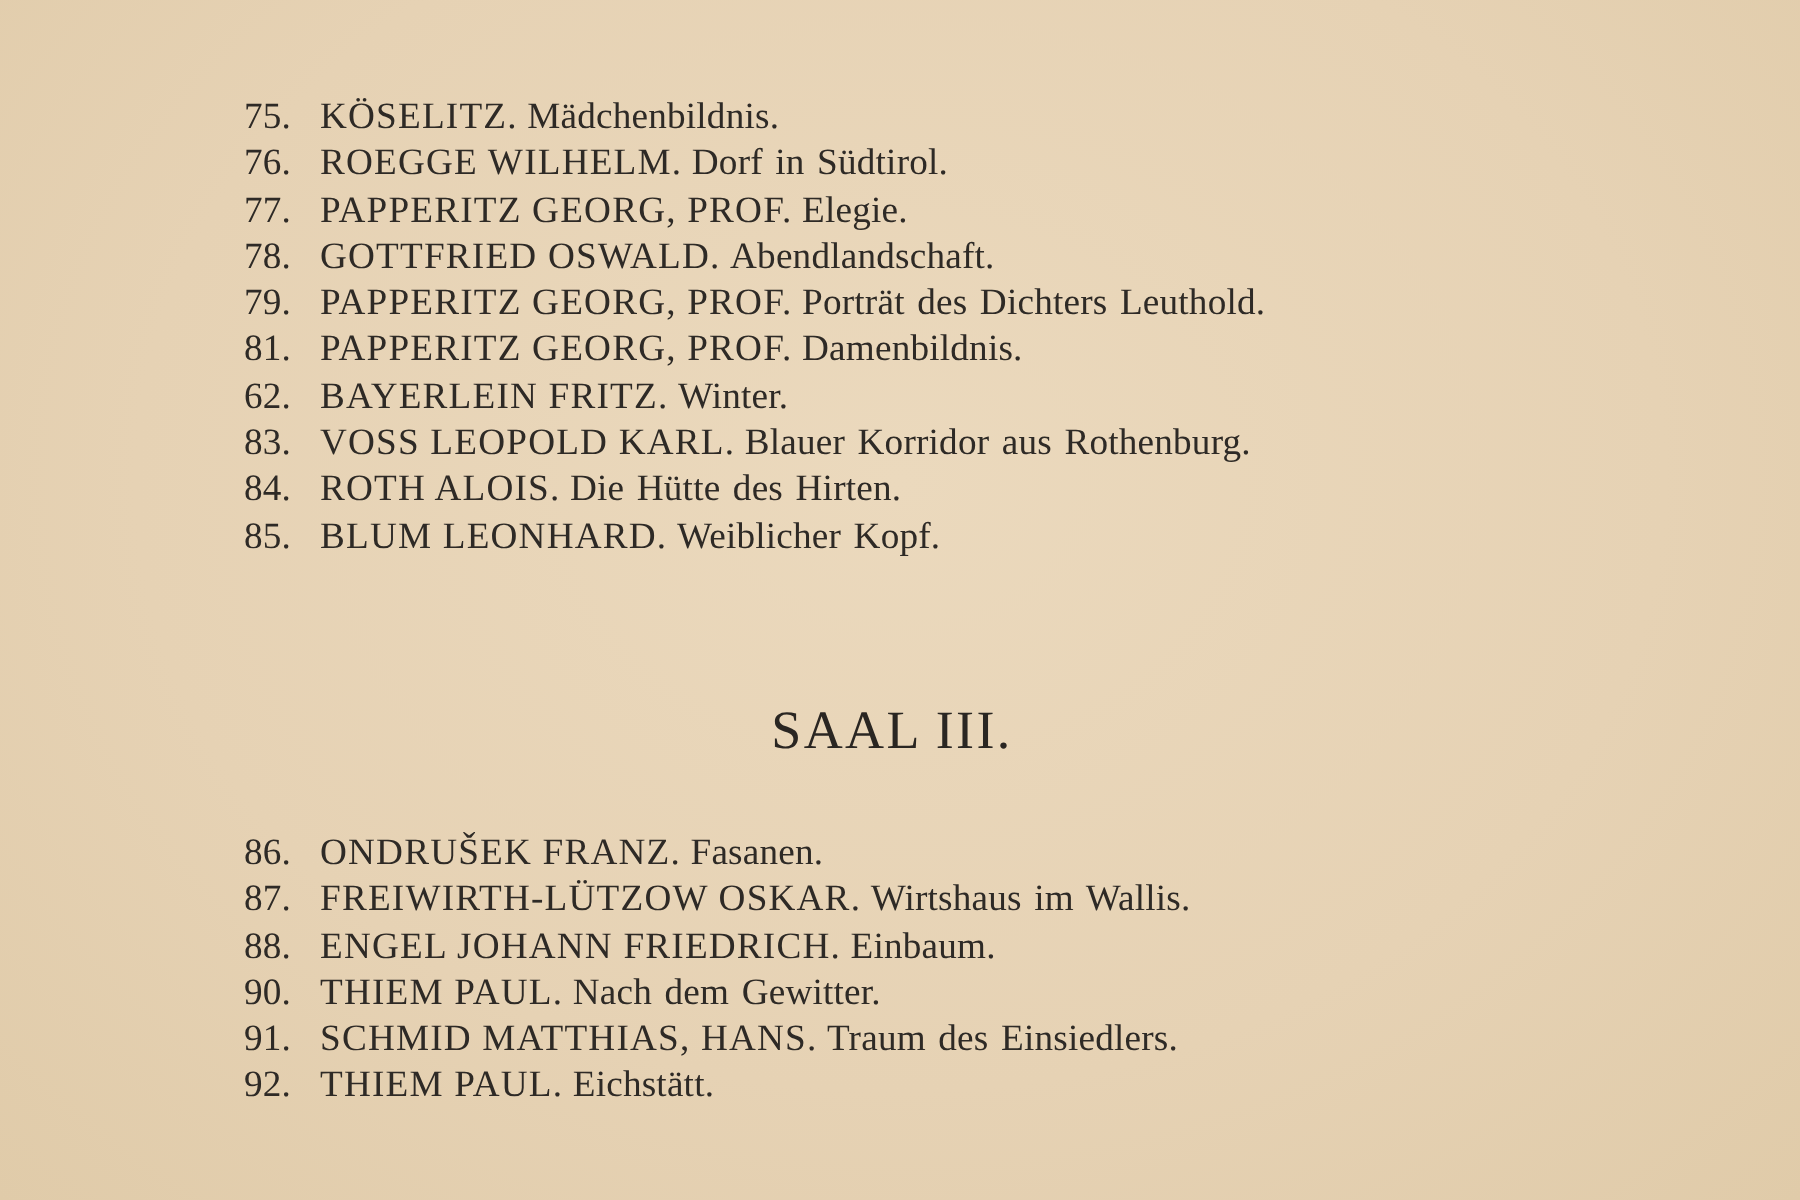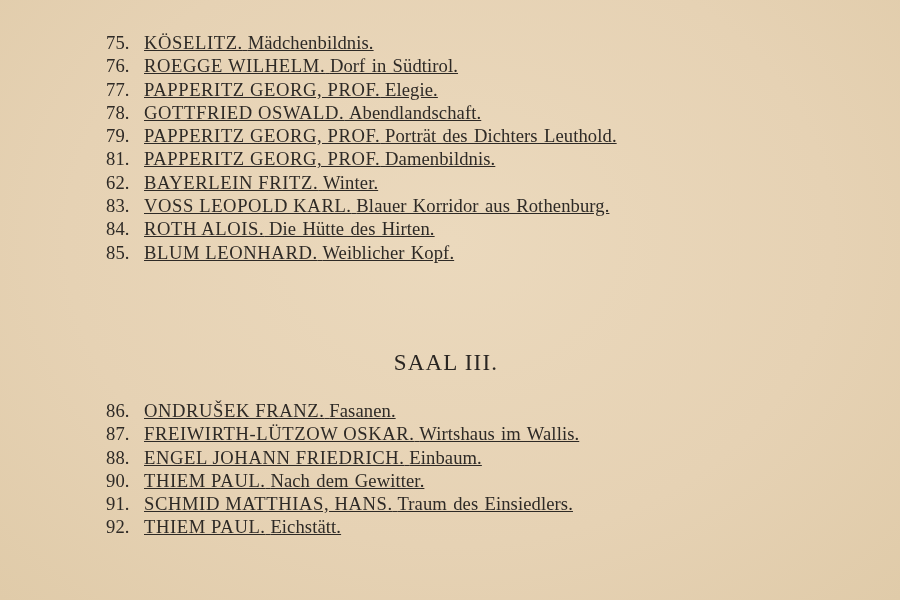--- a/index.html
+++ b/index.html
@@ -19,24 +19,23 @@
     .page {
       position: absolute;
       left: 0;
       top: 0;
       width: 900px;
       height: 600px;
     }
     .list {
       position: absolute;
       left: 106px;
-      margin: 0;
+      margin: 16px;
       padding: 0;
       list-style: none;
-      text-decoration: underline;
     }
     .list-a { top: 31px; }
     .list-b { top: 399px; }
     .entry {
       height: 23.3px;
       line-height: 23.3px;
       font-size: 18.6px;
       white-space: nowrap;
       letter-spacing: 0.1px;
     }
@@ -49,21 +48,21 @@
     }
     .title-text {
       word-spacing: 1.5px;
     }
     .section-heading {
       position: absolute;
       top: 350px;
       left: 0;
       width: 900px;
       text-align: center;
-      font-size: 23px;
+      font-size: 27px;
       letter-spacing: 1.2px;
       color: #2a2622;
       margin: 0;
       padding-left: 0;
       font-weight: normal;
     }
     .section-heading span {
       display: inline-block;
       margin-left: -8px;
     }

